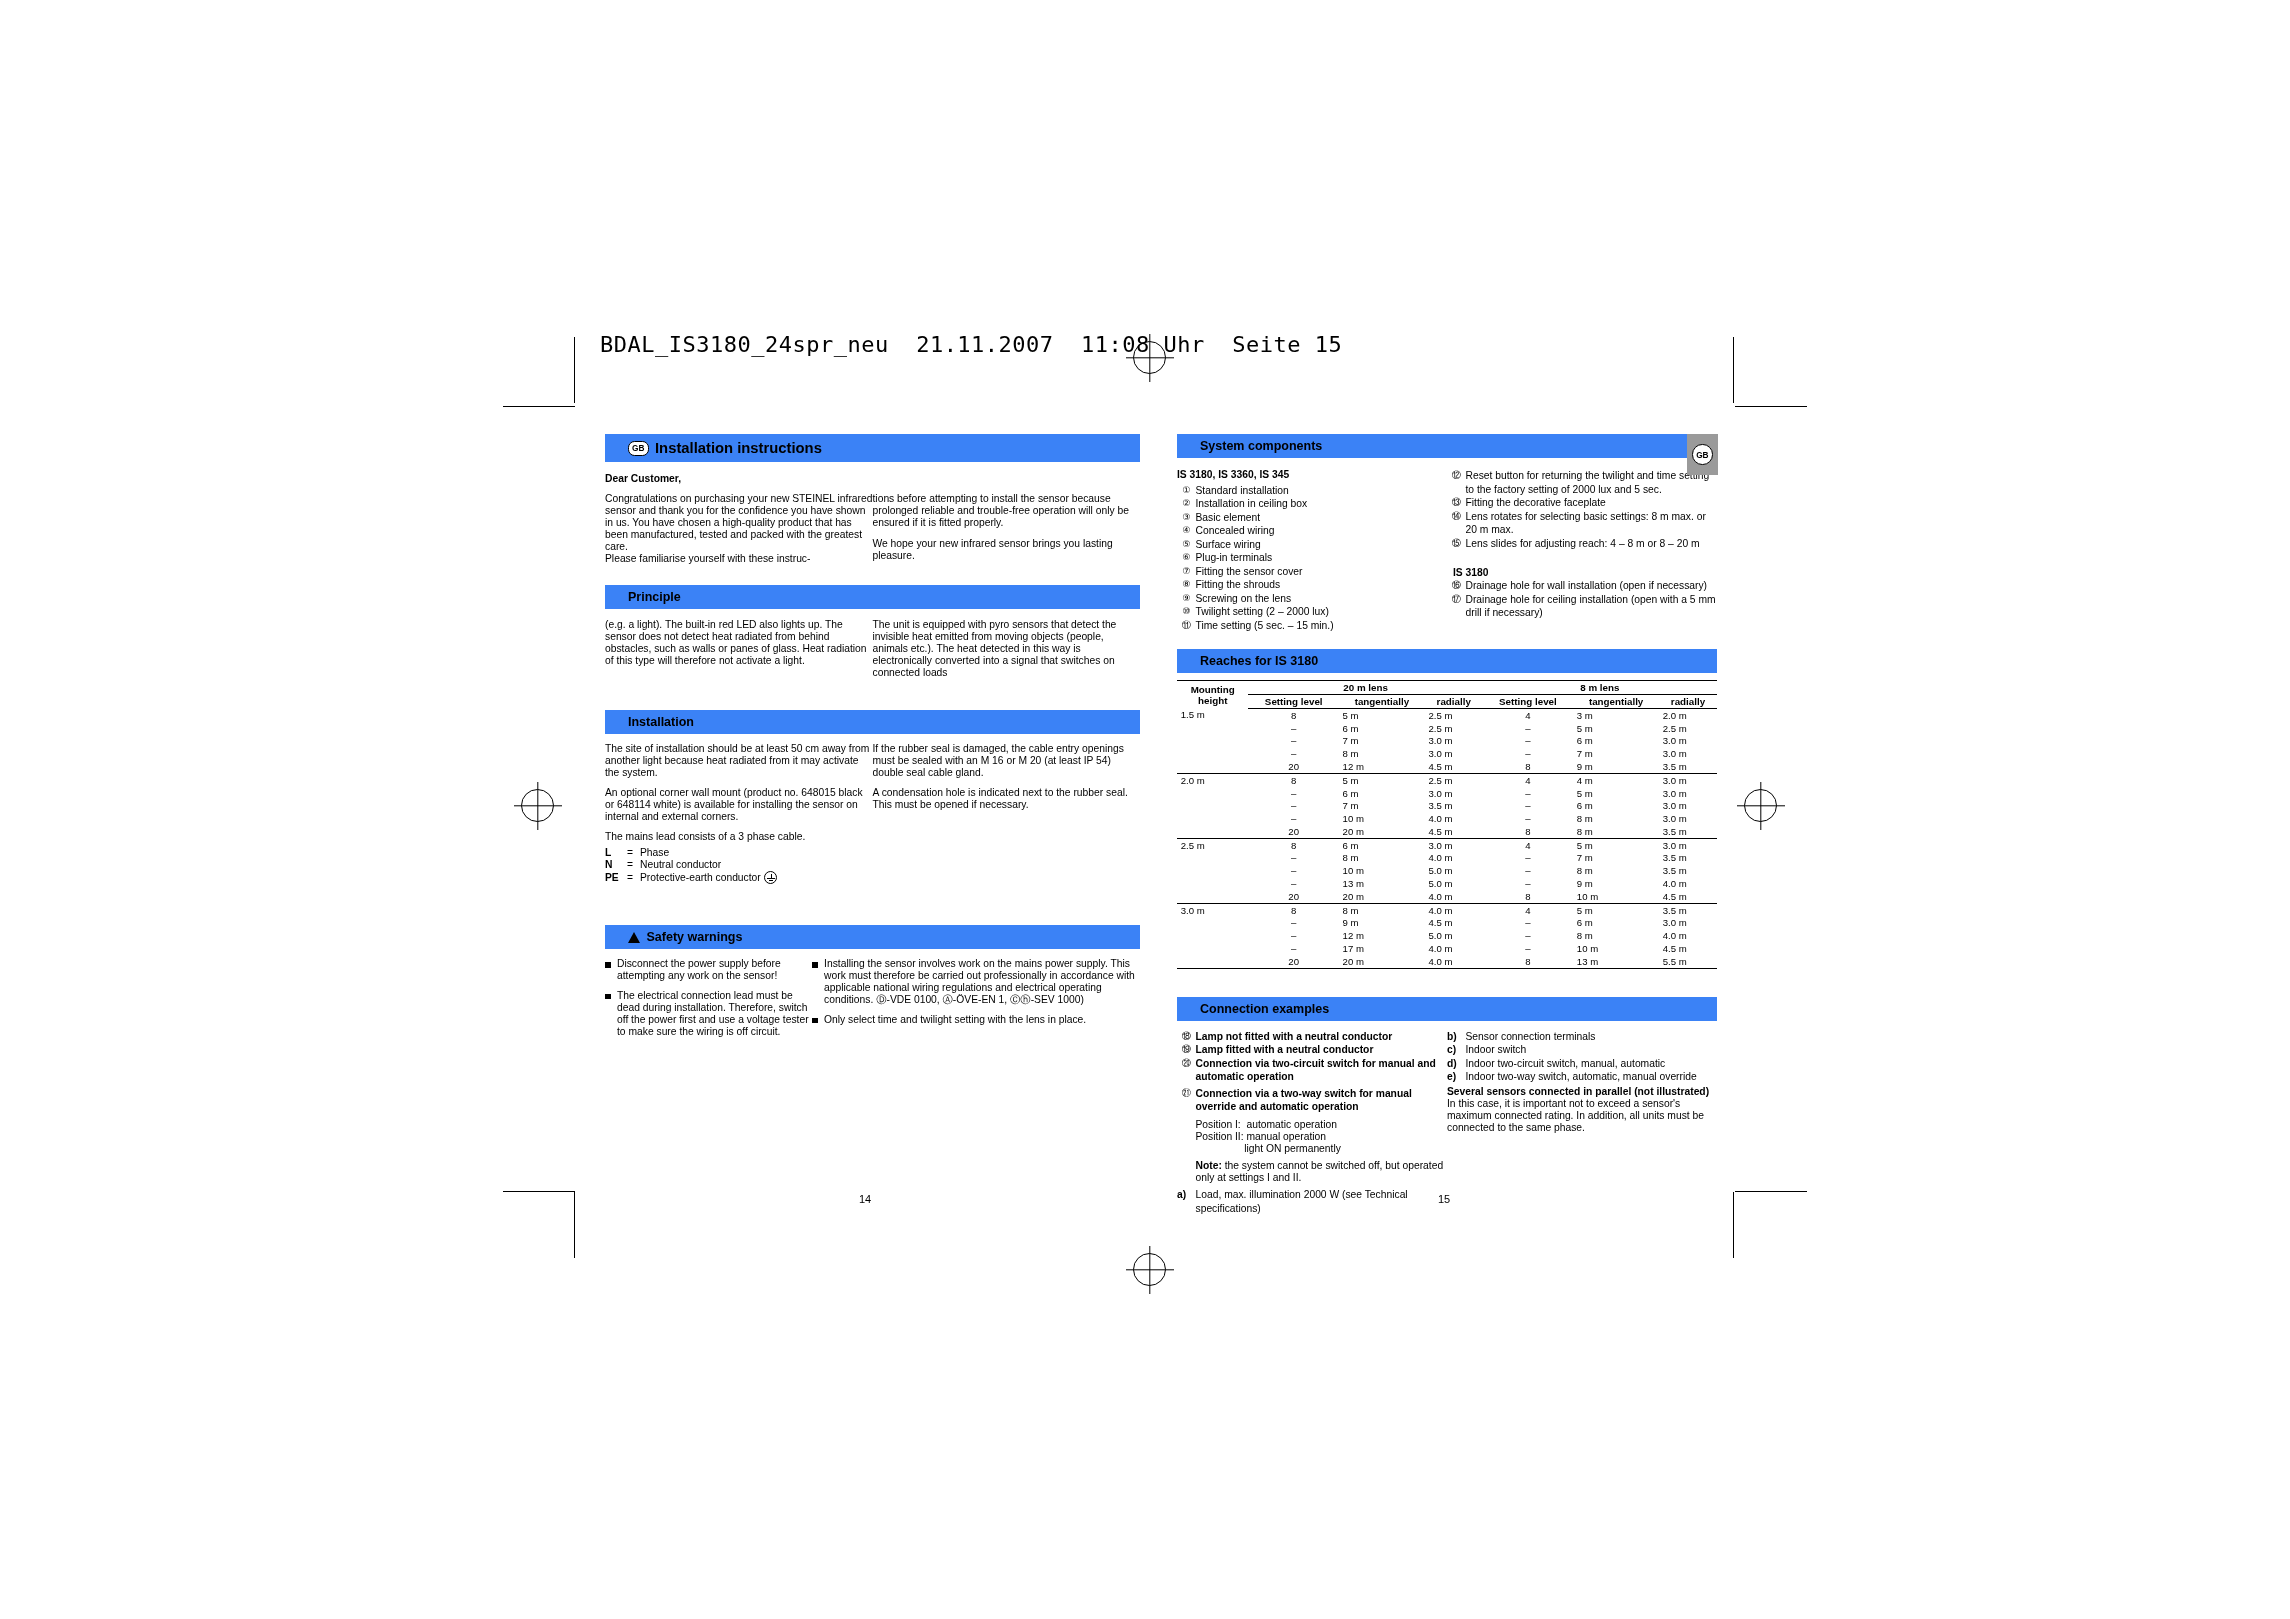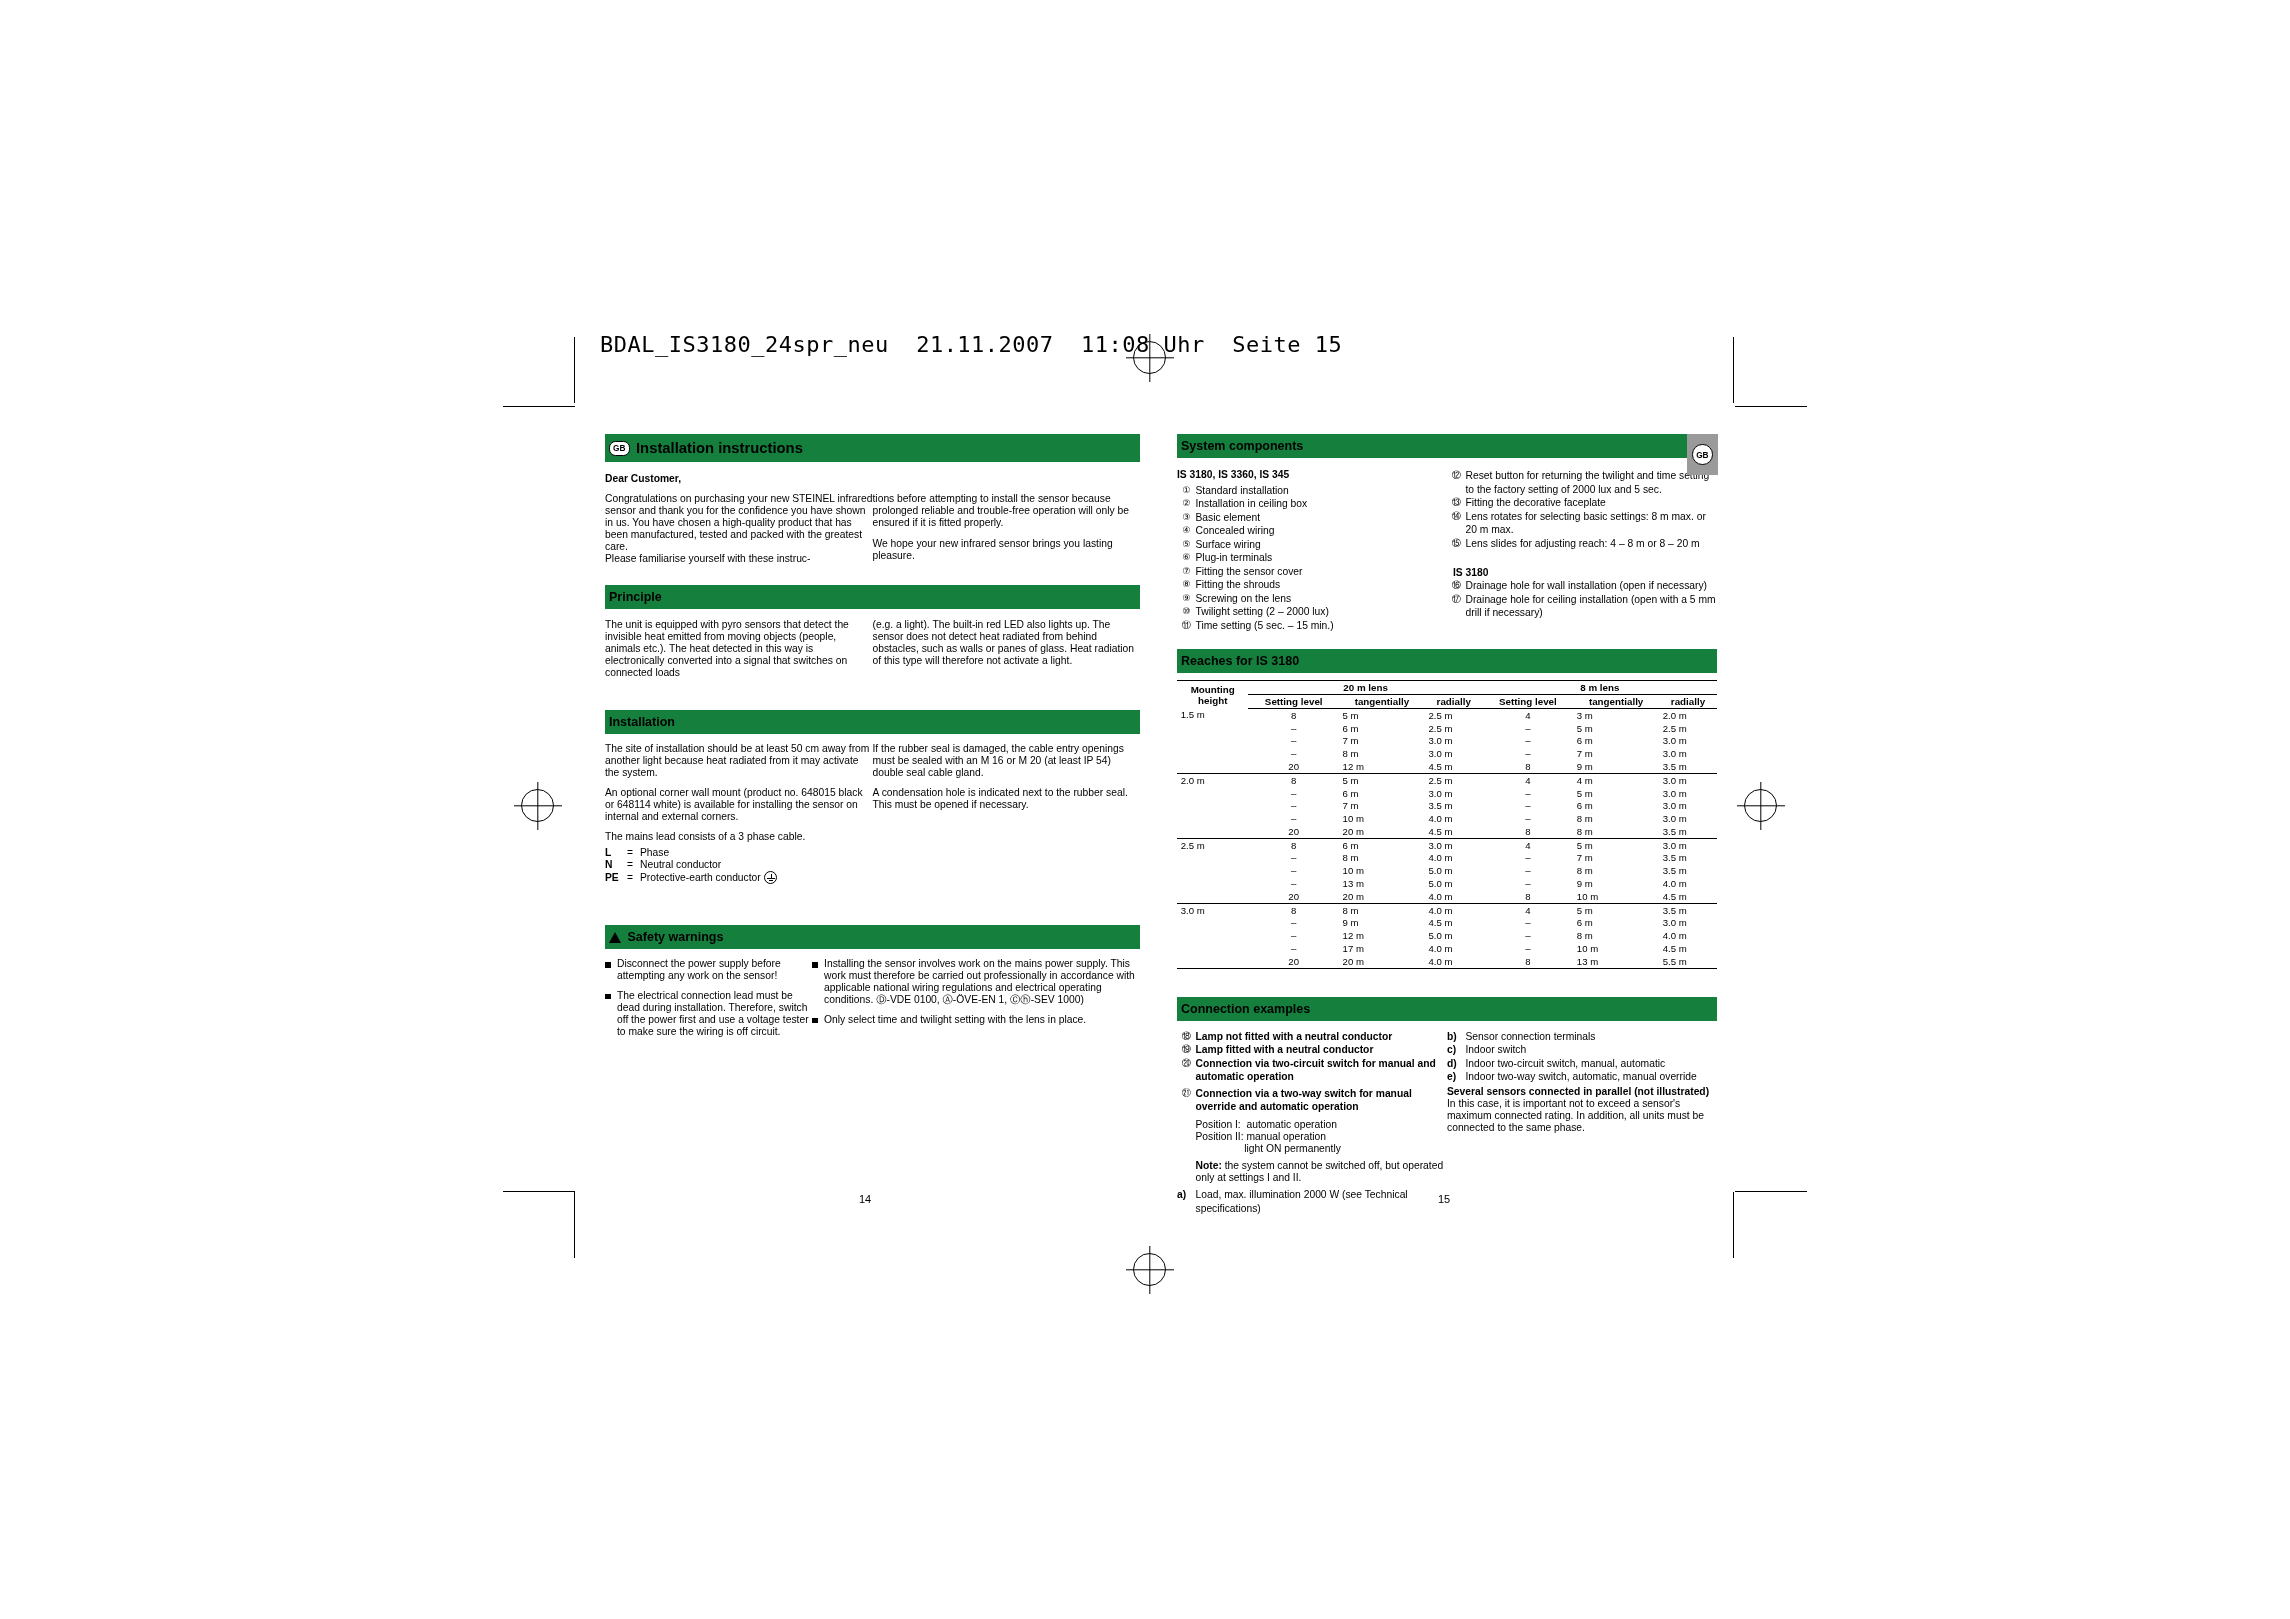--- a/index.html
+++ b/index.html
@@ -23,24 +23,24 @@
     position:absolute;left:577px;top:332px;
     font-family:"DejaVu Sans Mono","Liberation Mono",monospace;
     font-size:22px;letter-spacing:0.5px;color:#000;white-space:pre;margin-left:23px;
   }
 
   
   .colL{position:absolute;left:605px;top:434px;width:535px;}
   .colR{position:absolute;left:1177px;top:434px;width:540px;}
 
   .bar{
-    background:#15803d;
+    background:#3b82f6;
     height:24px;
     display:flex;align-items:center;
-    padding-left:4px;
+    padding-left:23px;
     font-size:12.5px;font-weight:bold;
     border-bottom:0.9px solid #fff;
     position:relative;
   }
   .bar .gbflag{
     display:inline-flex;align-items:center;justify-content:center;
     width:18.5px;height:13px;border:0.9px solid #000;border-radius:6.5px;
     font-size:8.3px;font-weight:bold;margin-right:6.5px;background:#fff;
   }
   .bar.title{height:28px;font-size:14.8px;}
@@ -117,22 +117,22 @@
           <p class="txt">tions before attempting to install the sensor because prolonged reliable and trouble-free operation will only be ensured if it is fitted properly.</p>
           <p class="txt nomargin">We hope your new infrared sensor brings you lasting pleasure.</p>
         </div>
       </div>
     </div>
 
     <div class="bar" style="margin-top:20px;">
       <span>Principle</span>
     </div>
     <div class="twocol">
+      <div class="txt">(e.g. a light). The built-in red LED also lights up. The sensor does not detect heat radiated from behind obstacles, such as walls or panes of glass. Heat radiation of this type will therefore not activate a light.</div>
       <div class="txt">The unit is equipped with pyro sensors that detect the invisible heat emitted from moving objects (people, animals etc.). The heat detected in this way is electronically converted into a signal that switches on connected loads</div>
-      <div class="txt">(e.g. a light). The built-in red LED also lights up. The sensor does not detect heat radiated from behind obstacles, such as walls or panes of glass. Heat radiation of this type will therefore not activate a light.</div>
     </div>
 
     <div class="bar" style="margin-top:31px;align-items:center;">
       <span>Installation</span>
     </div>
     <div class="twocol">
       <div>
         <p class="txt">The site of installation should be at least 50 cm away from another light because heat radiated from it may activate the system.</p>
         <p class="txt">An optional corner wall mount (product no. 648015 black or 648114 white) is available for installing the sensor on internal and external corners.</p>
         <p class="txt" style="margin-bottom:3.7px;">The mains lead consists of a 3 phase cable.</p>

